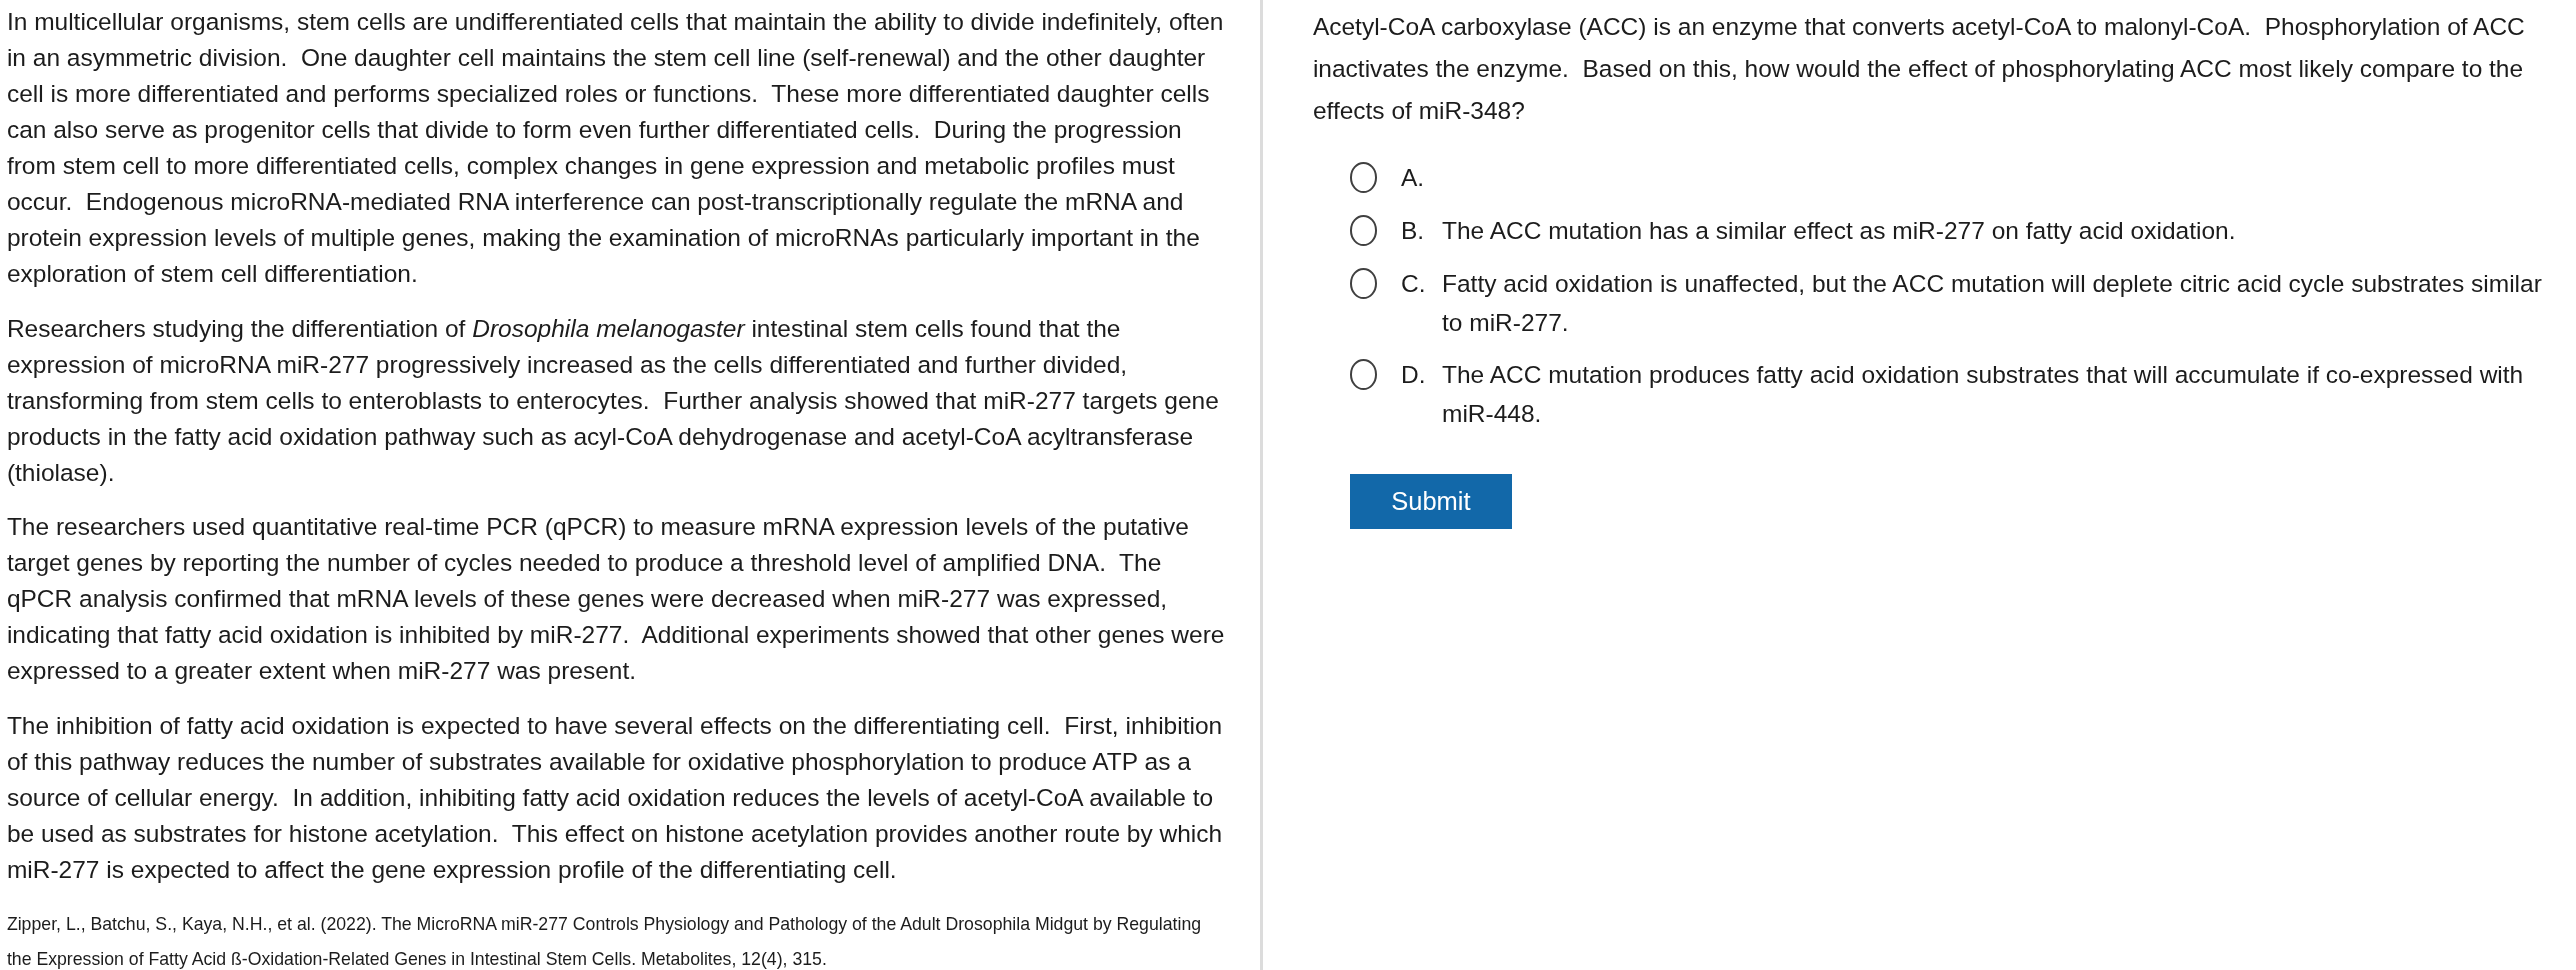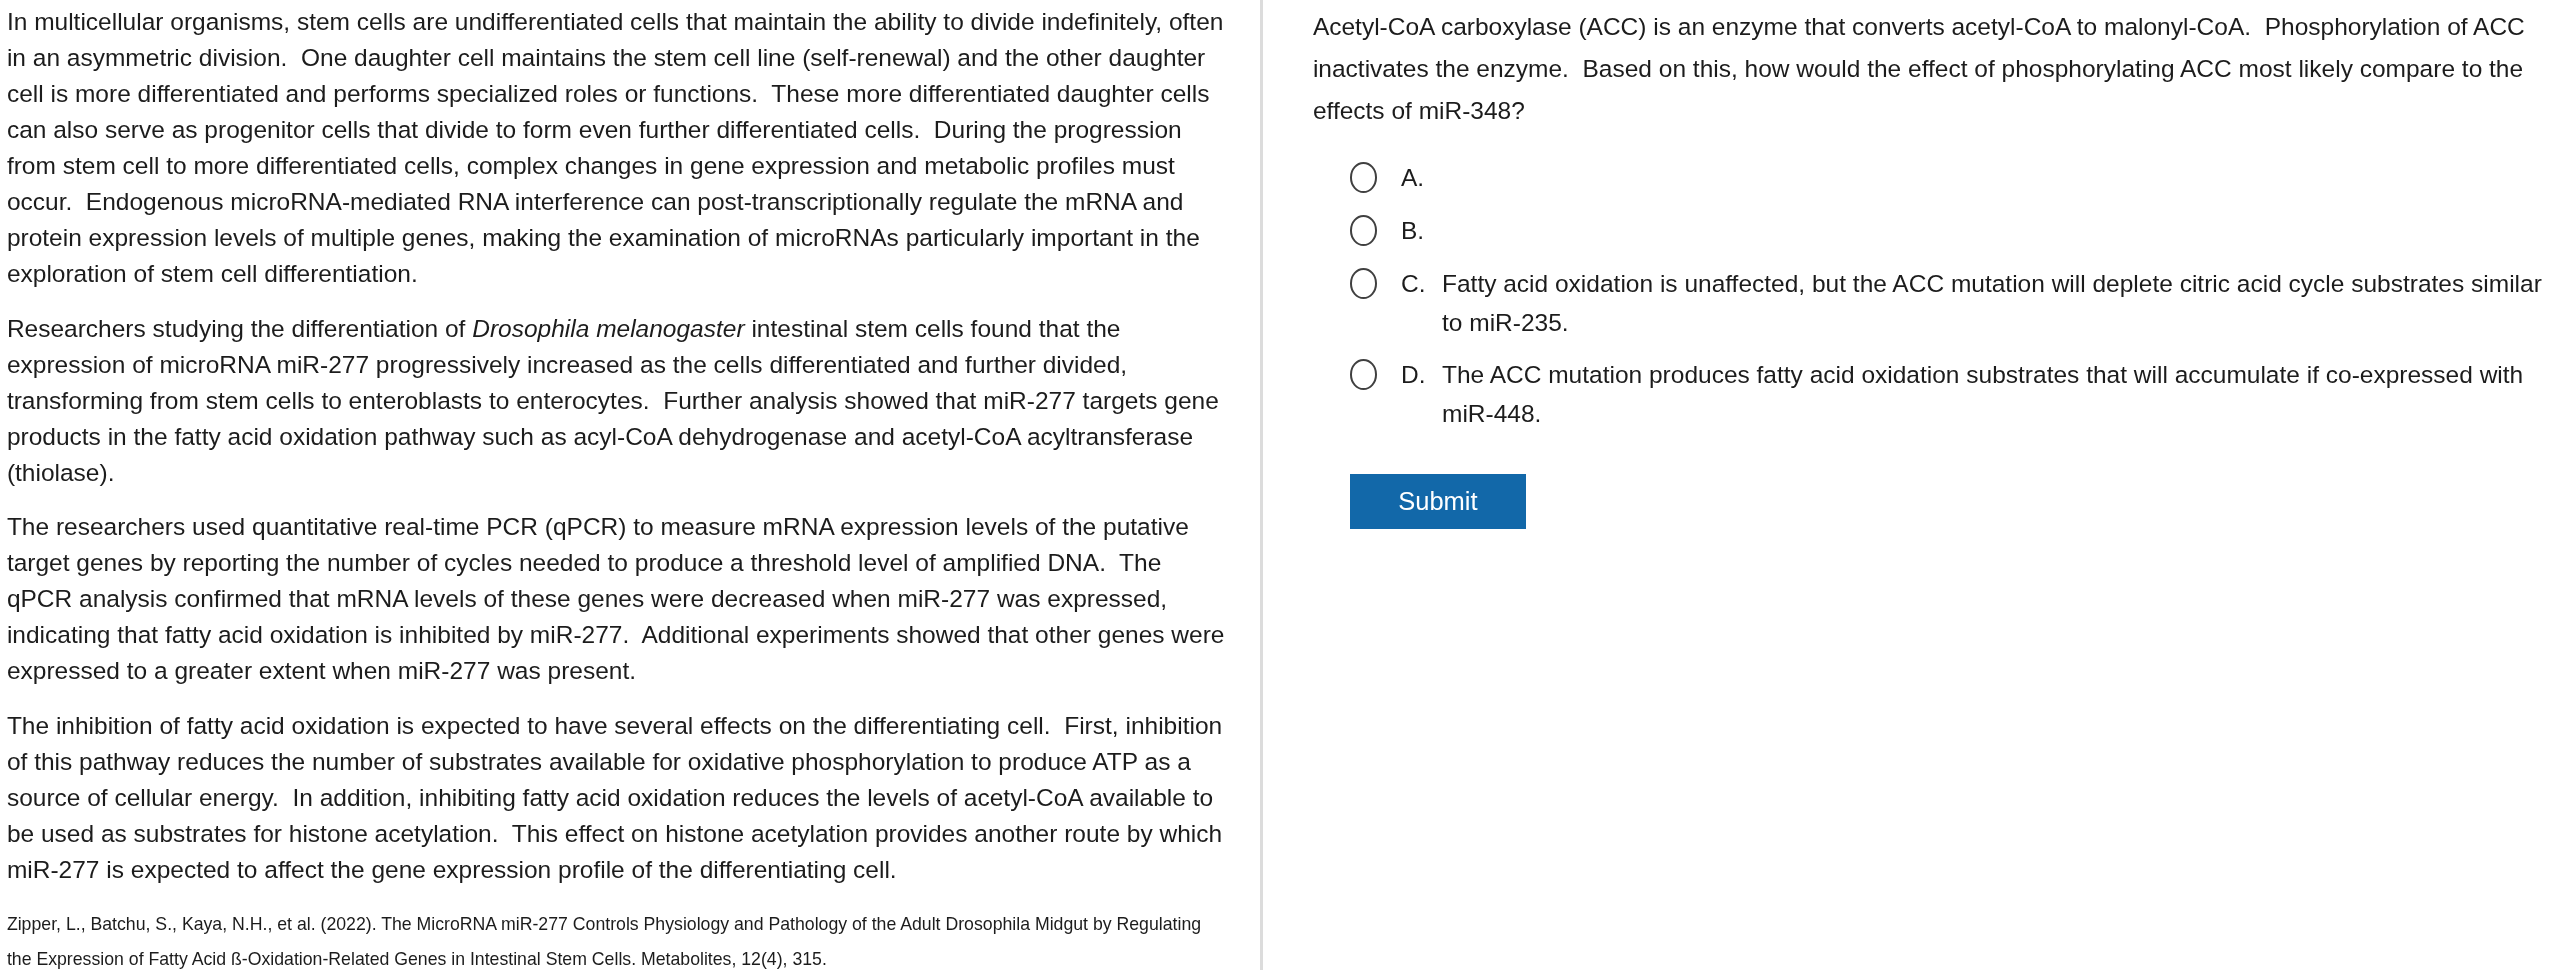--- a/index.html
+++ b/index.html
@@ -58,21 +58,21 @@
     font-size: 24.5px; line-height: 39px;
   }
   .option-text {
     font-size: 24.5px; line-height: 39px;
     max-width: 1119px;
     white-space: pre-wrap;
   }
   .submit-btn {
     display: block;
     margin: 41px 0 0 37px;
-    width: 176px; height: 55px;
+    width: 162px; height: 55px;
     border: none; border-radius: 0;
     background: #1268a9; color: #ffffff;
     font-family: "Liberation Sans", sans-serif;
     font-size: 25.5px;
     cursor: pointer;
   }
 </style>
 </head>
 <body>
 
@@ -94,26 +94,27 @@
     <div class="options">
 
       <div class="option-row">
         <span class="radio"></span>
         <span class="option-letter">A.</span>
       </div>
 
       <div class="option-row">
         <span class="radio"></span>
         <span class="option-letter">B.</span>
+        <span class="option-text">The ACC mutation has a similar effect as miR-277 on fatty acid oxidation.</span>
       </div>
 
       <div class="option-row">
         <span class="radio"></span>
         <span class="option-letter">C.</span>
-        <span class="option-text">Fatty acid oxidation is unaffected, but the ACC mutation will deplete citric acid cycle substrates similar to miR-235.</span>
+        <span class="option-text">Fatty acid oxidation is unaffected, but the ACC mutation will deplete citric acid cycle substrates similar to miR-277.</span>
       </div>
 
       <div class="option-row">
         <span class="radio"></span>
         <span class="option-letter">D.</span>
         <span class="option-text">The ACC mutation produces fatty acid oxidation substrates that will accumulate if co-expressed with miR-448.</span>
       </div>
 
     </div>
 

